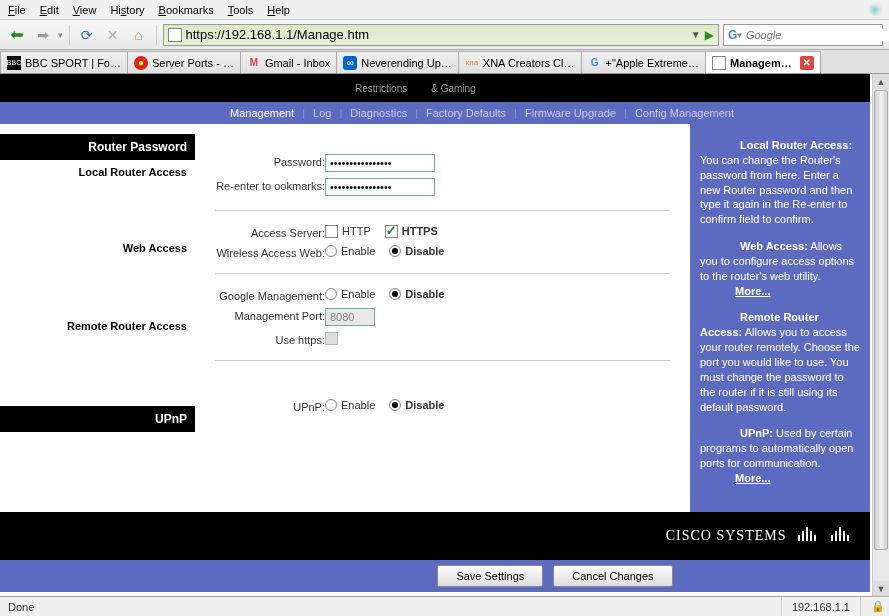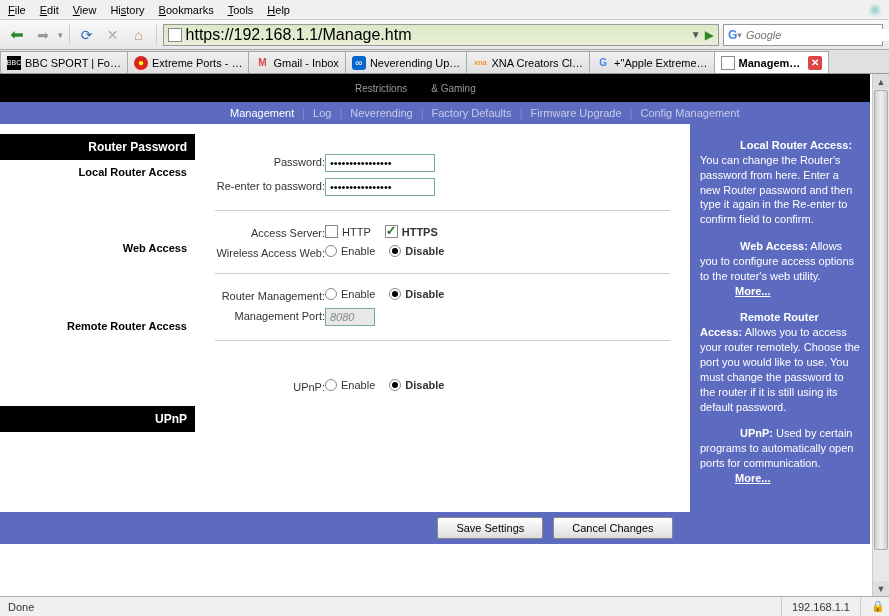--- a/index.html
+++ b/index.html
@@ -14,21 +14,21 @@
 .toolbar { display: flex; align-items: center; gap: 4px; padding: 3px 6px; background: linear-gradient(#f8f8f8,#e8e8e8); border-bottom: 1px solid #aaa; height: 30px; }
 .nav-btn { width: 22px; height: 22px; display: flex; align-items: center; justify-content: center; border-radius: 3px; }
 .nav-back { color: #2a8a2a; font-size: 16px; }
 .nav-fwd { color: #999; font-size: 14px; }
 .nav-reload { color: #2a6bbf; font-size: 14px; }
 .nav-stop { color: #aaa; font-size: 14px; }
 .nav-home { color: #b86; font-size: 14px; }
 .toolbar .sep { width: 1px; height: 20px; background: #ccc; margin: 0 2px; }
 .url-box { flex: 1; display: flex; align-items: center; background: linear-gradient(#dde8c8,#e8f0d8); border: 1px solid #999; height: 22px; padding: 0 4px; }
 .url-box .page-ico { width: 14px; height: 14px; border: 1px solid #888; background: #fff; margin-right: 4px; }
-.url-box input { flex: 1; border: none; background: transparent; font-size: 16px; outline: none; }
+.url-box input { flex: 1; border: none; background: transparent; font-size: 13px; outline: none; }
 .url-box .dd { color: #555; font-size: 10px; margin: 0 4px; }
 .url-box .go { color: #2a8a2a; font-size: 12px; }
 .search-box { display: flex; align-items: center; background: #fff; border: 1px solid #999; height: 22px; width: 160px; padding: 0 4px; }
 .search-box .g-ico { width:14px; height:14px; display:flex; align-items:center; justify-content:center; font-weight:bold; font-size:12px; }
 .search-box .g-ico span:nth-child(1){color:#4285f4;}
 .search-box input { flex:1; border:none; outline:none; font-size:11px; color:#888; font-style:italic; padding-left:4px;}
 .search-box .mag { color:#888; font-size:12px; }
 
 .tabbar { display:flex; background:#e0e0e0; border-bottom:1px solid #999; height:24px; align-items:flex-end; }
 .tab { display:flex; align-items:center; gap:4px; padding:3px 6px; border:1px solid #aaa; border-bottom:none; background:linear-gradient(#f0f0f0,#e0e0e0); font-size:11px; height:22px; margin-right:-1px; max-width:140px; white-space:nowrap; overflow:hidden; }
@@ -53,26 +53,26 @@
 .main { display:flex; }
 .left-col { width:195px; }
 .section-hdr { background:#000; color:#fff; text-align:right; padding:6px 8px; font-weight:bold; font-size:12px; }
 .section-sub { color:#000; text-align:right; padding:6px 8px; font-weight:bold; font-size:11px; min-height:20px;}
 
 .center-col { flex:1; padding:12px 20px 0 20px; background:#fff; }
 .form-group { display:flex; margin-bottom:6px; font-size:11px; color:#333; align-items:flex-start; }
 .form-group .lbl { width:110px; text-align:right; padding-top:2px;}
 .form-group .ctl { flex:1; display:flex; gap:14px; align-items:center; }
 .form-group input[type=password], .form-group input[type=text] { border:1px solid #7a9; background:#fff; font-size:11px; padding:2px 4px; width:110px; height:18px;}
-.form-group input[disabled]{ background:#e8e8e8; color:#888; font-style:italic;}
+.form-group input[disabled]{ background:#e8e8e8; color:#888; }
 .chk { width:13px; height:13px; border:1px solid #888; display:inline-block; background:#fff; position:relative; }
 .chk.checked::after { content:"✓"; position:absolute; top:-3px; left:0; color:#2a7a2a; font-size:13px; font-weight:bold;}
 .rad { width:12px; height:12px; border:1px solid #888; border-radius:50%; display:inline-block; background:#fff; position:relative; vertical-align:middle;}
 .rad.checked::after { content:""; position:absolute; top:2px; left:2px; width:6px; height:6px; background:#000; border-radius:50%;}
-.opt { display:flex; align-items:center; gap:4px; }
+.opt { display:flex; align-items:flex-start; gap:4px; }
 .opt.sel { font-weight:bold; }
 .hr { border:none; border-top:1px solid #ccc; margin:14px 0; }
 
 .right-col { width:180px; background:#5c6bc0; color:#fff; padding:14px 10px; font-size:11px; line-height:1.35; }
 .right-col b { color:#fff;padding-left:40px; }
 .right-col p { margin-bottom:12px; }
 .right-col .more { color:#fff; font-weight:bold; text-decoration:underline; cursor:pointer;padding-left:35px;}
 
 .logo-band { height:48px; background:#000; display:flex; justify-content:flex-end; align-items:center; padding-right:20px; color:#fff; font-family:"Times New Roman",serif; font-size:14px; letter-spacing:1px; }
 .logo-band .bars { display:inline-block; margin-left:10px; }
@@ -128,21 +128,21 @@
   </div>
 </div>
 
 <div class="tabbar">
   <div class="tab">
       <span class="fav" style="background:#000;color:#fff;font-size:7px;">BBC</span>
       <span>BBC SPORT | Fo…</span>
     </div>
   <div class="tab">
       <span class="fav" style="background:#d22;color:#ff0;border-radius:50%;">●</span>
-      <span>Extreme Ports - …</span>
+      <span>Server Ports - …</span>
     </div>
   <div class="tab">
       <span class="fav" style="color:#d44;font-weight:bold;">M</span>
       <span>Gmail - Inbox</span>
     </div>
   <div class="tab">
       <span class="fav" style="background:#06c;color:#fff;border-radius:3px;">∞</span>
       <span>Neverending Up…</span>
     </div>
   <div class="tab">
@@ -169,21 +169,21 @@
     <span>Restrictions</span>
     <span>&amp; Gaming</span>
   </div>
 </div>
 
 <div class="subnav">
   <span class="active">Management</span>
         <span class="pipe">|</span>
   <span>Log</span>
         <span class="pipe">|</span>
-  <span>Neverending</span>
+  <span>Diagnostics</span>
         <span class="pipe">|</span>
   <span>Factory Defaults</span>
         <span class="pipe">|</span>
   <span>Firmware Upgrade</span>
         <span class="pipe">|</span>
   <span>Config Management</span>
 </div>
 
 <div class="main">
   <div class="left-col">
@@ -200,21 +200,21 @@
 
   <div class="center-col">
     <div style="height:18px;"></div>
     <div class="form-group">
       <div class="lbl">Password:</div>
       <div class="ctl">
               <input type="password" value="••••••••••••••••" style="">
             </div>
     </div>
     <div class="form-group">
-      <div class="lbl">Re-enter to password:</div>
+      <div class="lbl">Re-enter to ookmarks:</div>
       <div class="ctl">
               <input type="password" value="••••••••••••••••" style="">
             </div>
     </div>
     <hr class="hr">
     <div class="form-group">
       <div class="lbl">Access Server:</div>
       <div class="ctl">
         <label class="opt">
                 <span class="chk"></span>
@@ -234,36 +234,42 @@
                 <span>Enable</span>
               </label>
         <label class="opt sel">
                 <span class="rad checked"></span>
                 <span>Disable</span>
               </label>
       </div>
     </div>
     <hr class="hr">
     <div class="form-group">
-      <div class="lbl">Router Management:</div>
+      <div class="lbl">Google Management:</div>
       <div class="ctl">
         <label class="opt">
                 <span class="rad"></span>
                 <span>Enable</span>
               </label>
         <label class="opt sel">
                 <span class="rad checked"></span>
                 <span>Disable</span>
               </label>
       </div>
     </div>
     <div class="form-group">
       <div class="lbl">Management Port:</div>
       <div class="ctl">
               <input type="text" disabled="" style="width: 50px;" value="8080">
+            </div>
+    </div>
+    <div class="form-group">
+      <div class="lbl">Use https:</div>
+      <div class="ctl">
+              <span class="chk" style="background:#ddd;border-color:#bbb;"></span>
             </div>
     </div>
     <hr class="hr">
     <div style="height:24px;"></div>
     <div class="form-group">
       <div class="lbl">UPnP:</div>
       <div class="ctl">
         <label class="opt">
                 <span class="rad"></span>
                 <span>Enable</span>
@@ -278,20 +284,28 @@
   </div>
 
   <div class="right-col">
     <p><b>Local Router Access:</b><span> You can change the Router's password from here. Enter a new Router password and then type it again in the Re-enter to confirm field to confirm.</span></p>
     <p><b>Web Access:</b><span> Allows you to configure access options to the router's web utility.</span><br><span class="more">More...</span></p>
     <p><b>Remote Router Access:</b><span> Allows you to access your router remotely. Choose the port you would like to use. You must change the password to the router if it is still using its default password.</span></p>
     <p><b>UPnP:</b><span> Used by certain programs to automatically open ports for communication.</span><br><span class="more">More...</span></p>
   </div>
 </div>
 
+<div class="logo-band">
+  <span>CISCO SYSTEMS</span>
+  <span class="bars">
+    <span style="height:6px;"></span><span style="height:10px;"></span><span style="height:14px;"></span><span style="height:10px;"></span><span style="height:6px;"></span>
+    &nbsp;
+    <span style="height:6px;"></span><span style="height:10px;"></span><span style="height:14px;"></span><span style="height:10px;"></span><span style="height:6px;"></span>
+  </span>
+</div>
 
 <div class="btn-bar">
   <button>Save Settings</button>
   <button>Cancel Changes</button>
 </div>
 
 </div>
 </div>
 
 <div class="scrollbar-v">

